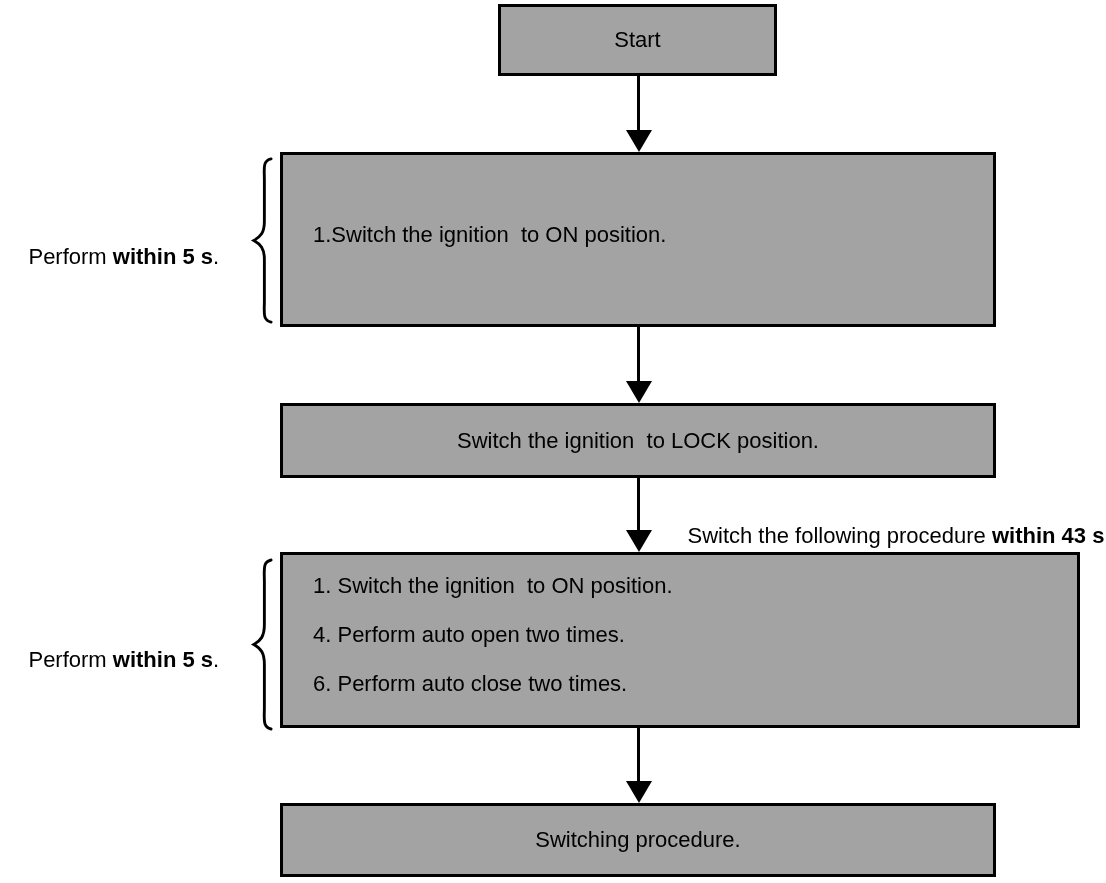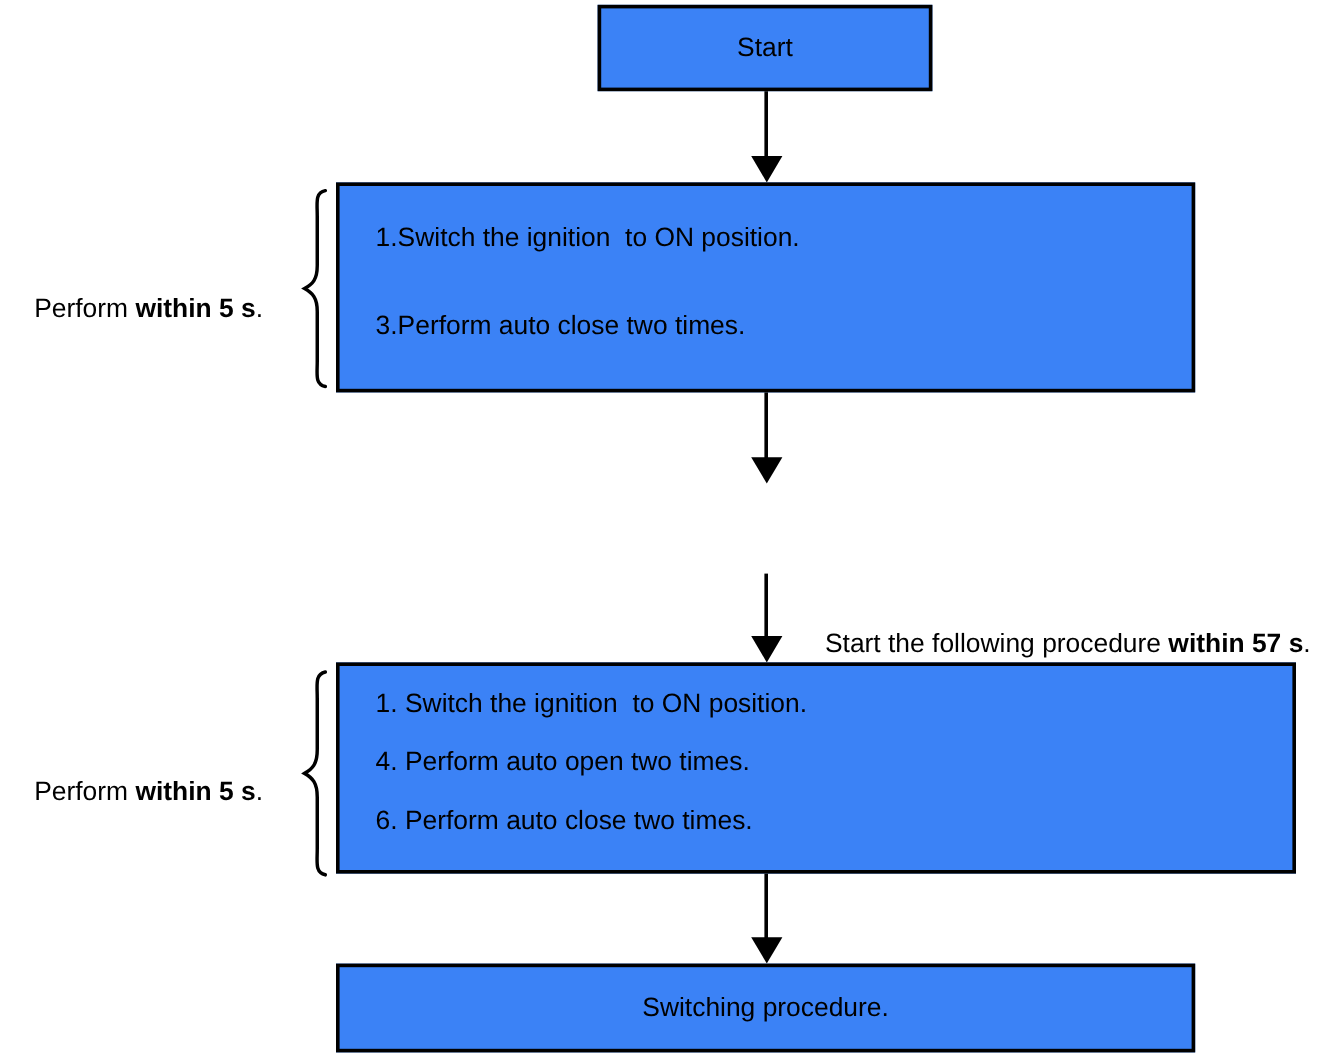--- a/index.html
+++ b/index.html
@@ -12,21 +12,21 @@
     width: 1106px;
     height: 883px;
     background: #ffffff;
     font-family: "Liberation Sans", "DejaVu Sans", sans-serif;
     color: #000000;
     overflow: hidden;
   }
   .node {
     position: absolute;
     border: 3px solid #000000;
-    background: #3b82f6;
+    background: #a3a3a3;
     box-sizing: border-box;
     display: flex;
     align-items: center;
     justify-content: center;
   }
   .node-text {
     font-size: 22px;
     line-height: 26px;
     white-space: pre-wrap;
     text-align: center;
@@ -88,46 +88,48 @@
     <span class="node-text">Start</span>
   </div>
 
   <div class="arrow" style="left:637px; top:76px;">
     <div class="arrow-line" style="height:56px;"></div>
     <div class="arrow-head" style="left:-11px; top:54px;"></div>
   </div>
 
   <div class="node steps-box" style="left:280px; top:152px; width:716px; height:175px;">
     <div class="step-line">1.Switch the ignition  to ON position.</div>
-    <div class="step-line">3.Perform auto close two times.</div>
   </div>
 
   <div class="brace" style="left:250px; top:157px; width:23px; height:167px;">
     <svg viewBox="0 0 24 176" preserveAspectRatio="none" aria-hidden="true">
       <path d="M22 2 C13 4 15 12 15 24 L15 68 C15 80 11 84 4 88 C11 92 15 96 15 108 L15 152 C15 164 13 172 22 174" fill="none" stroke="#000000" stroke-width="3" stroke-linecap="round"></path>
     </svg>
   </div>
 
   <div class="side-label" style="left:4px; top:218px;">
     <span>Perform </span><span class="bold-seg">within 5 s</span><span>.</span>
   </div>
 
   <div class="arrow" style="left:637px; top:327px;">
     <div class="arrow-line" style="height:56px;"></div>
     <div class="arrow-head" style="left:-11px; top:54px;"></div>
   </div>
 
+  <div class="node" style="left:280px; top:403px; width:716px; height:75px;">
+    <span class="node-text">Switch the ignition  to LOCK position.</span>
+  </div>
 
   <div class="arrow" style="left:637px; top:478px;">
     <div class="arrow-line" style="height:54px;"></div>
     <div class="arrow-head" style="left:-11px; top:52px;"></div>
   </div>
 
   <div class="annotation" style="left:663px; top:497px;">
-    <span>Start the following procedure </span><span class="bold-seg">within 57 s</span><span>.</span>
+    <span>Switch the following procedure </span><span class="bold-seg">within 43 s</span><span>.</span>
   </div>
 
   <div class="node steps-box" style="left:280px; top:552px; width:800px; height:176px;">
     <div class="step-line">1. Switch the ignition  to ON position.</div>
     <div class="step-line">4. Perform auto open two times.</div>
     <div class="step-line">6. Perform auto close two times.</div>
   </div>
 
   <div class="brace" style="left:250px; top:558px; width:23px; height:173px;">
     <svg viewBox="0 0 24 176" preserveAspectRatio="none" aria-hidden="true">

